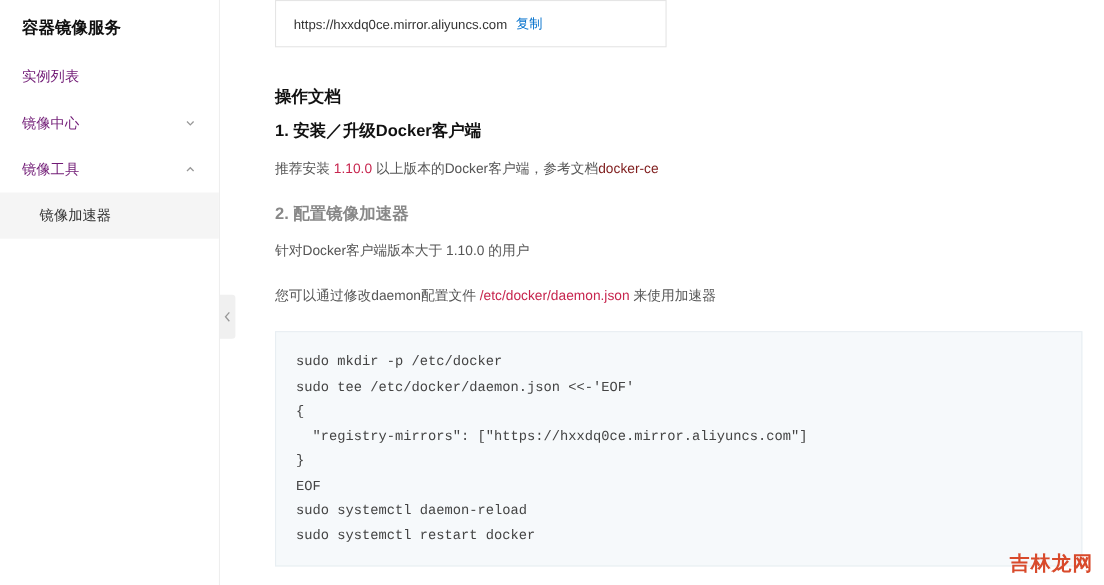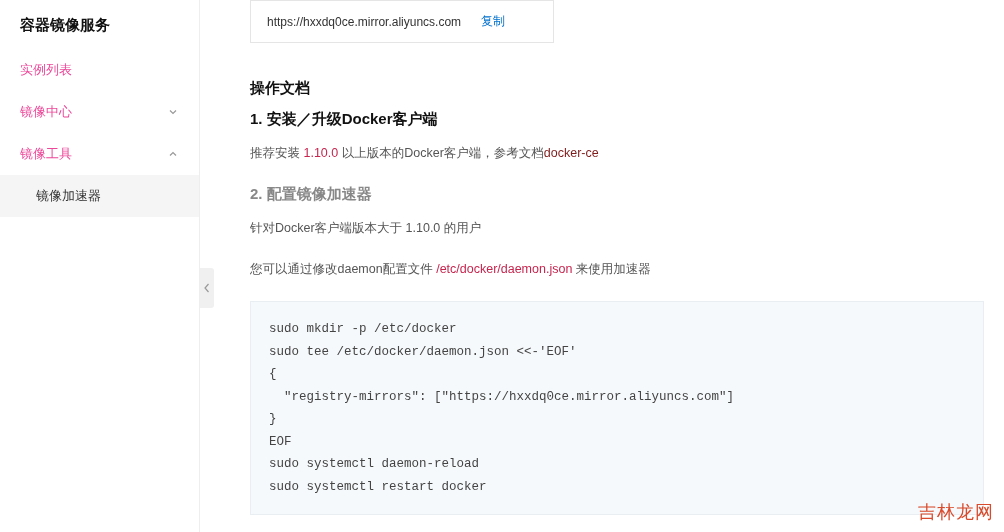--- a/index.html
+++ b/index.html
@@ -25,21 +25,21 @@
       font-size: 15px;
       font-weight: 600;
       color: #111;
     }
     .sidebar-item {
       display: flex;
       align-items: center;
       justify-content: space-between;
       padding: 12px 20px;
       font-size: 13px;
-      color: #ec4899;
+      color: #701a75;
       cursor: pointer;
     }
     .sidebar-sub {
       padding: 12px 20px 12px 36px;
       font-size: 13px;
       color: #333;
       cursor: pointer;
       background: #f5f5f5;
     }
     .chevron {
@@ -65,24 +65,24 @@
       background: #f0f0f0;
       display: flex;
       align-items: center;
       justify-content: center;
       cursor: pointer;
       border-radius: 0 3px 3px 0;
     }
     .url-box {
       border: 1px solid #e5e5e5;
       padding: 12px 16px;
-      width: 304px;
-      display: flex;
-      align-items: center;
-      gap: 20px;
+      width: 356px;
+      display: flex;
+      align-items: center;
+      gap: 8px;
       font-size: 12px;
     }
     .url-box .link-btn { color: #0070cc; cursor: pointer; }
     .section-title {
       font-size: 15px;
       font-weight: 600;
       color: #111;
       margin-top: 36px;
       margin-bottom: 12px;
     }
@@ -129,21 +129,21 @@
       line-height: 1.8;
       color: #444;
       white-space: pre;
       overflow-x: auto;
     }
     .watermark {
       position: absolute;
       right: 10px;
       bottom: 8px;
       font-size: 18px;
-      font-weight: 400;
+      font-weight: 700;
       color: #d84a2b;
       letter-spacing: 1px;
     }
   </style>
 </head>
 <body>
 
 <div class="layout">
   <aside class="sidebar">
     <div class="sidebar-title">容器镜像服务</div>

